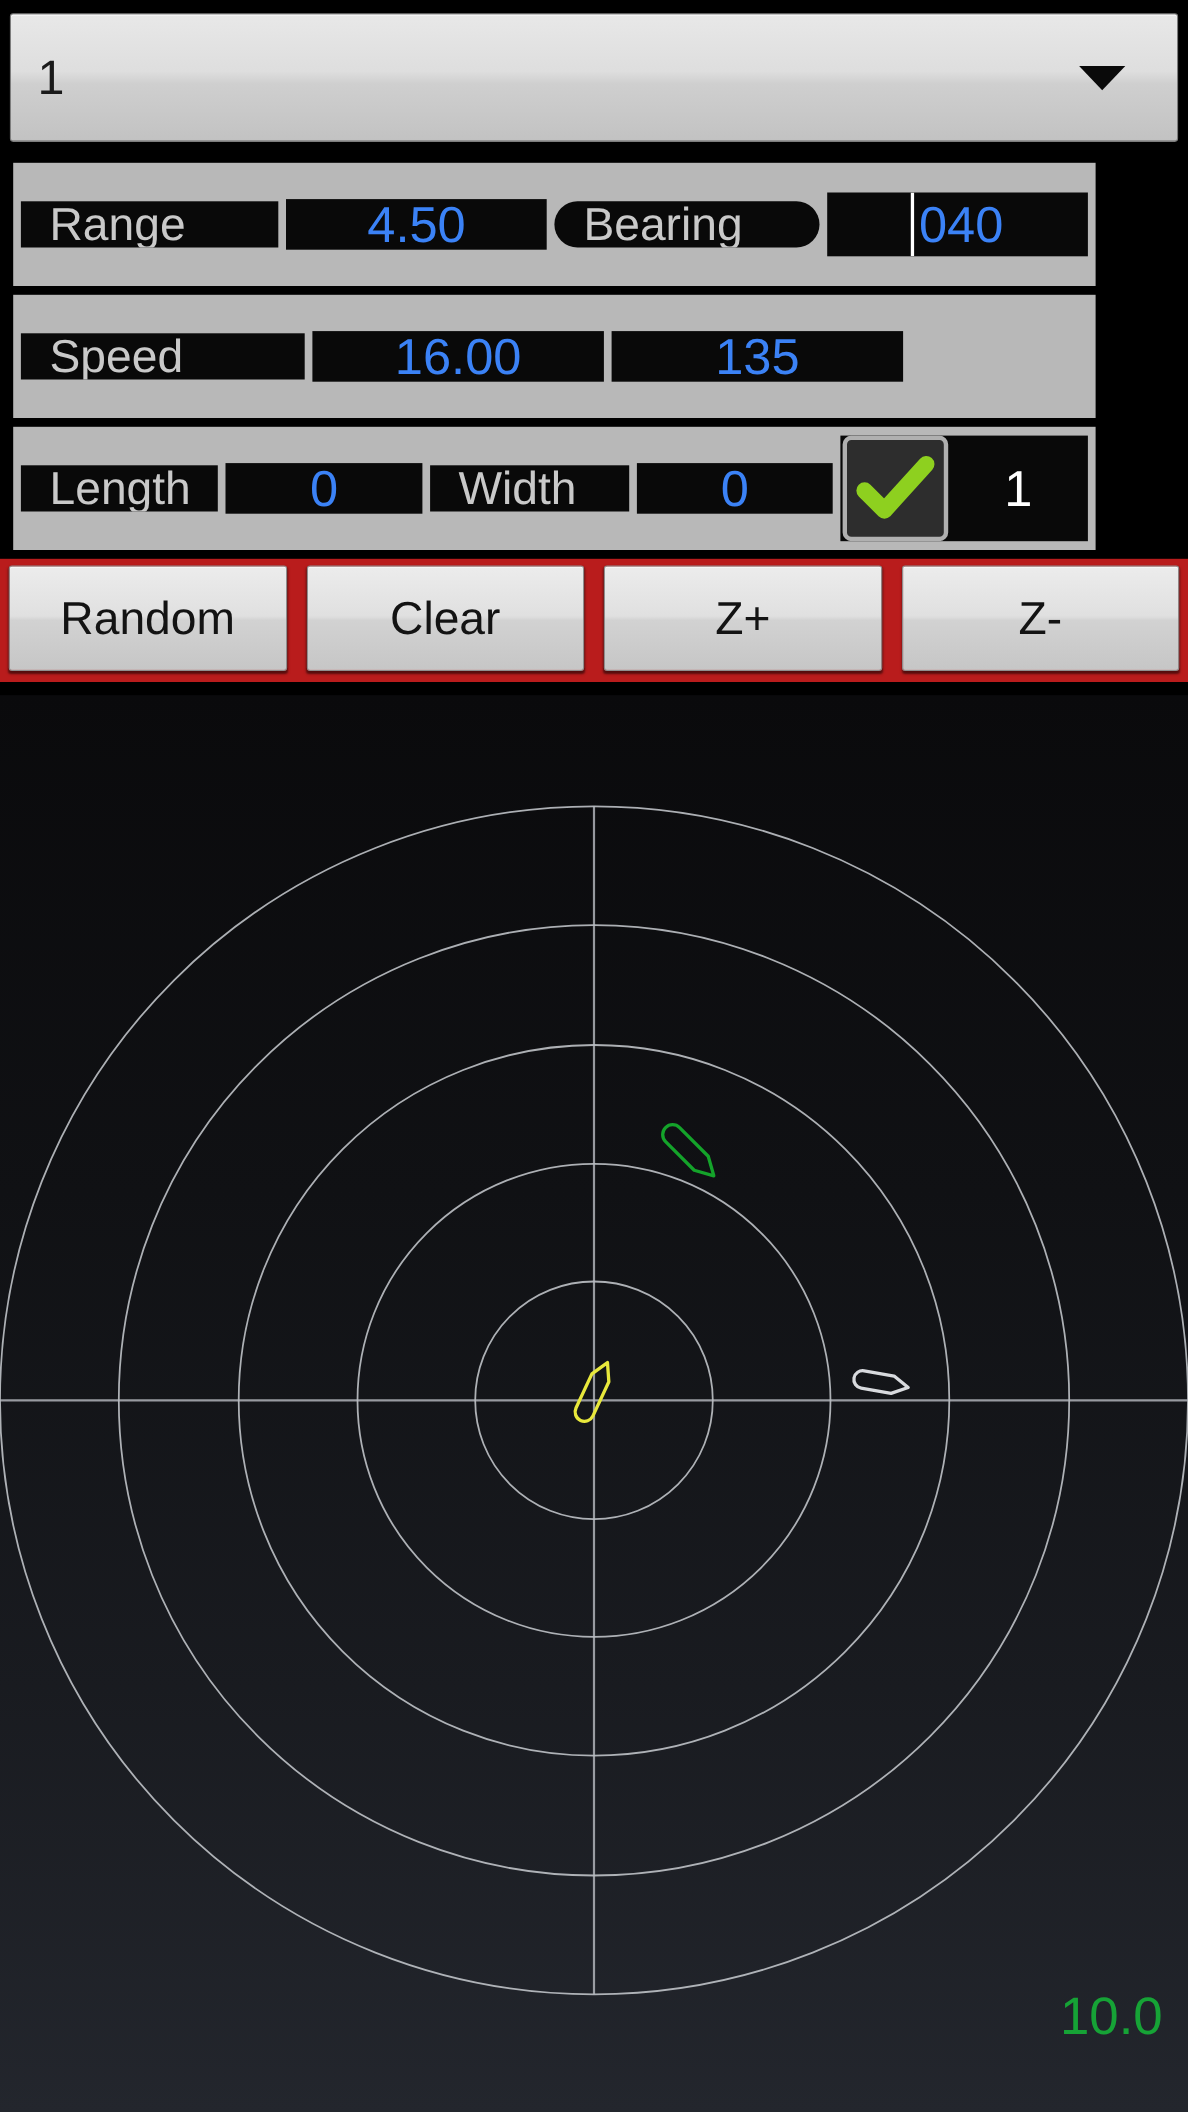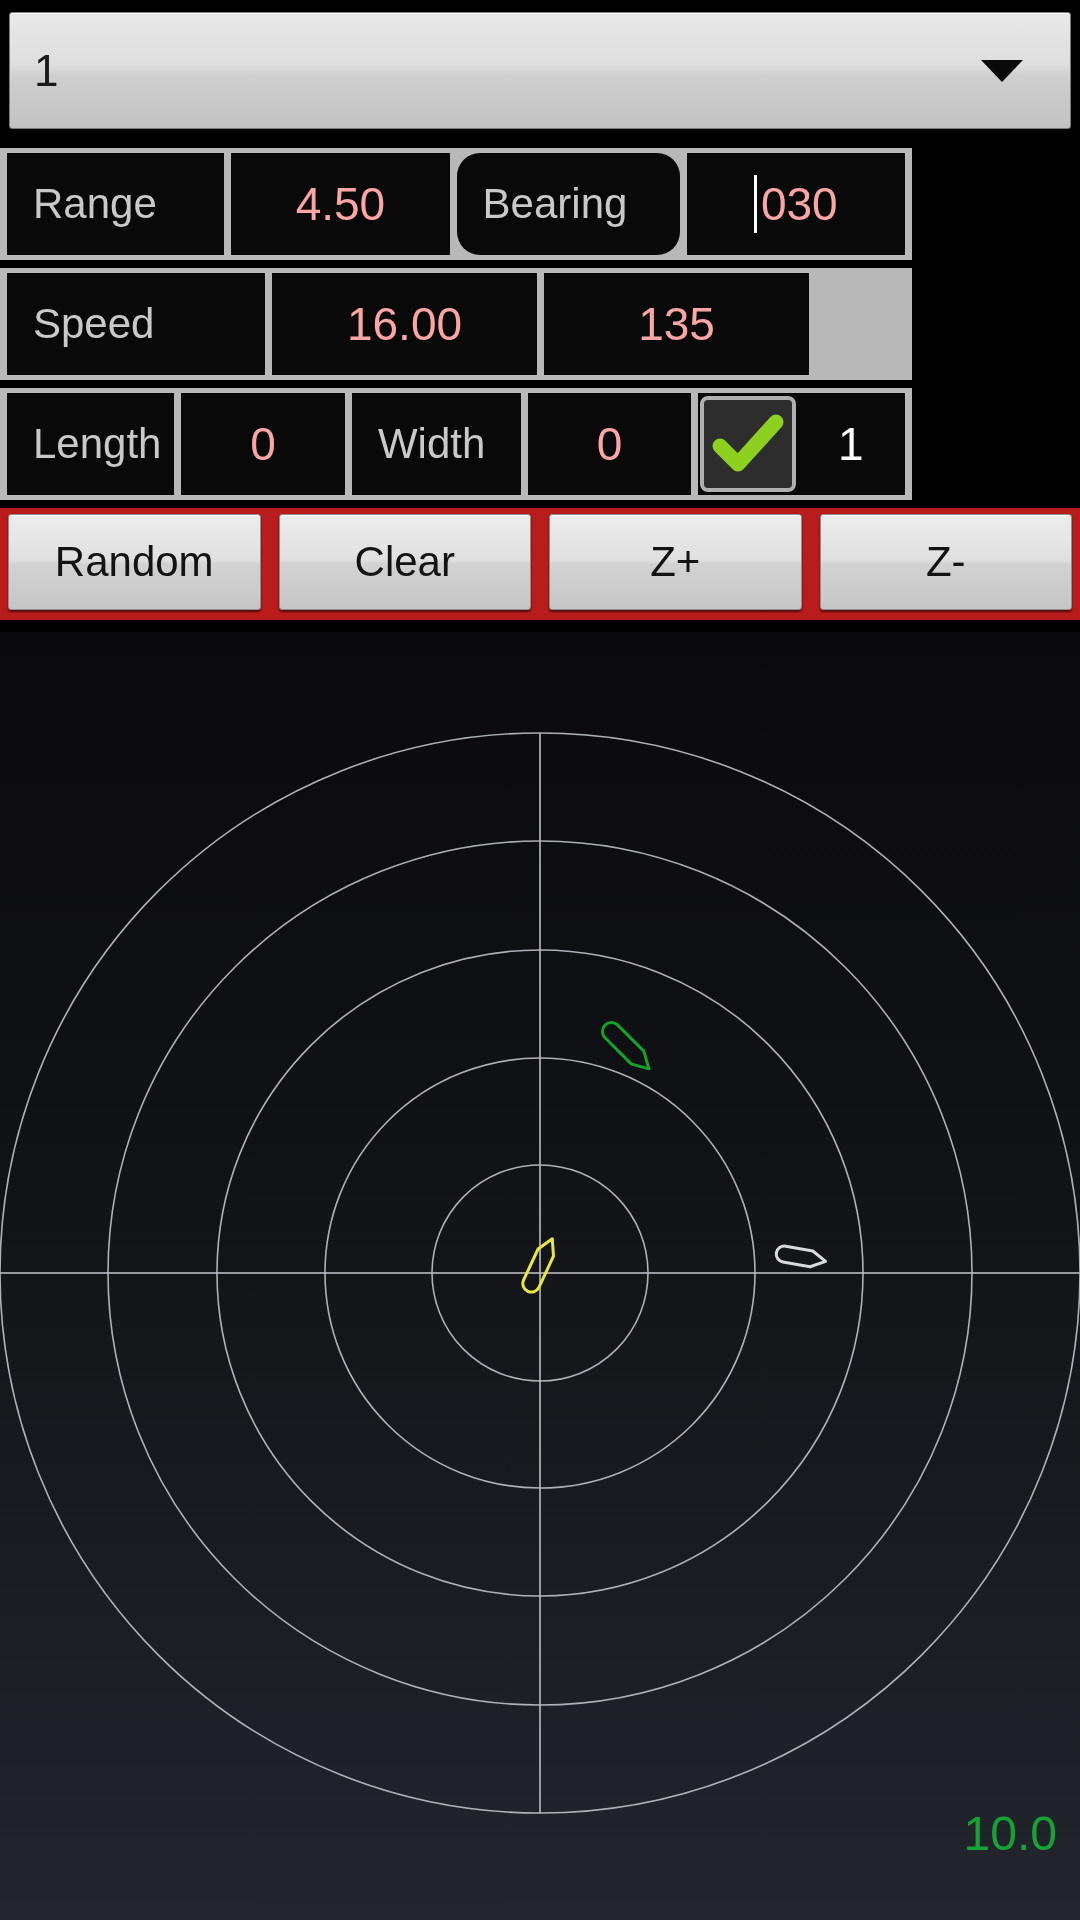--- a/index.html
+++ b/index.html
@@ -63,26 +63,27 @@
     border-left: 21px solid transparent;
     border-right: 21px solid transparent;
     border-top: 22px solid #0a0a0a;
     margin-right: 47px;
     flex: 0 0 auto;
   }
 
   
   .field-row {
     position: absolute;
-    left: 0;
-    width: 912px;
+    left: 12px;
+    width: 984px;
     height: 112px;
     display: flex;
     background: #b8b8b8;
     box-sizing: border-box;
+    align-items: center;
   }
   .row1 { top: 148px; }
   .row2 { top: 268px; }
   .row3 { top: 388px; }
 
   .cell {
     background: #090909;
     margin: 5px 0 5px 7px;
     box-sizing: border-box;
     display: flex;
@@ -99,21 +100,21 @@
   .cell.value {
     justify-content: center;
   }
   .lbl-text {
     color: #c9c9c9;
     font-size: 42px;
     line-height: 1;
     font-weight: 400;
   }
   .val-text {
-    color: #fca5a5;
+    color: #3b82f6;
     font-size: 46px;
     line-height: 1;
     font-weight: 400;
   }
 
   
   .w-range-lbl   { width: 258px; }
   .w-range-val   { width: 265px; }
   .w-bearing-lbl { width: 265px; border-radius: 23px; }
   .w-bearing-val { width: 265px; }
@@ -253,21 +254,21 @@
       </div>
       <div class="cell value w-range-val">
         <span class="val-text">4.50</span>
       </div>
       <div class="cell label w-bearing-lbl">
         <span class="lbl-text">Bearing</span>
       </div>
       <div class="cell value w-bearing-val">
         <span class="val-with-caret">
           <span class="caret"></span>
-          <span class="val-text">030</span>
+          <span class="val-text">040</span>
         </span>
       </div>
     </div>
 
     <div class="field-row row2">
       <div class="cell label w-range-lbl">
         <span class="lbl-text">Speed</span>
       </div>
       <div class="cell value w-range-val">
         <span class="val-text">16.00</span>

